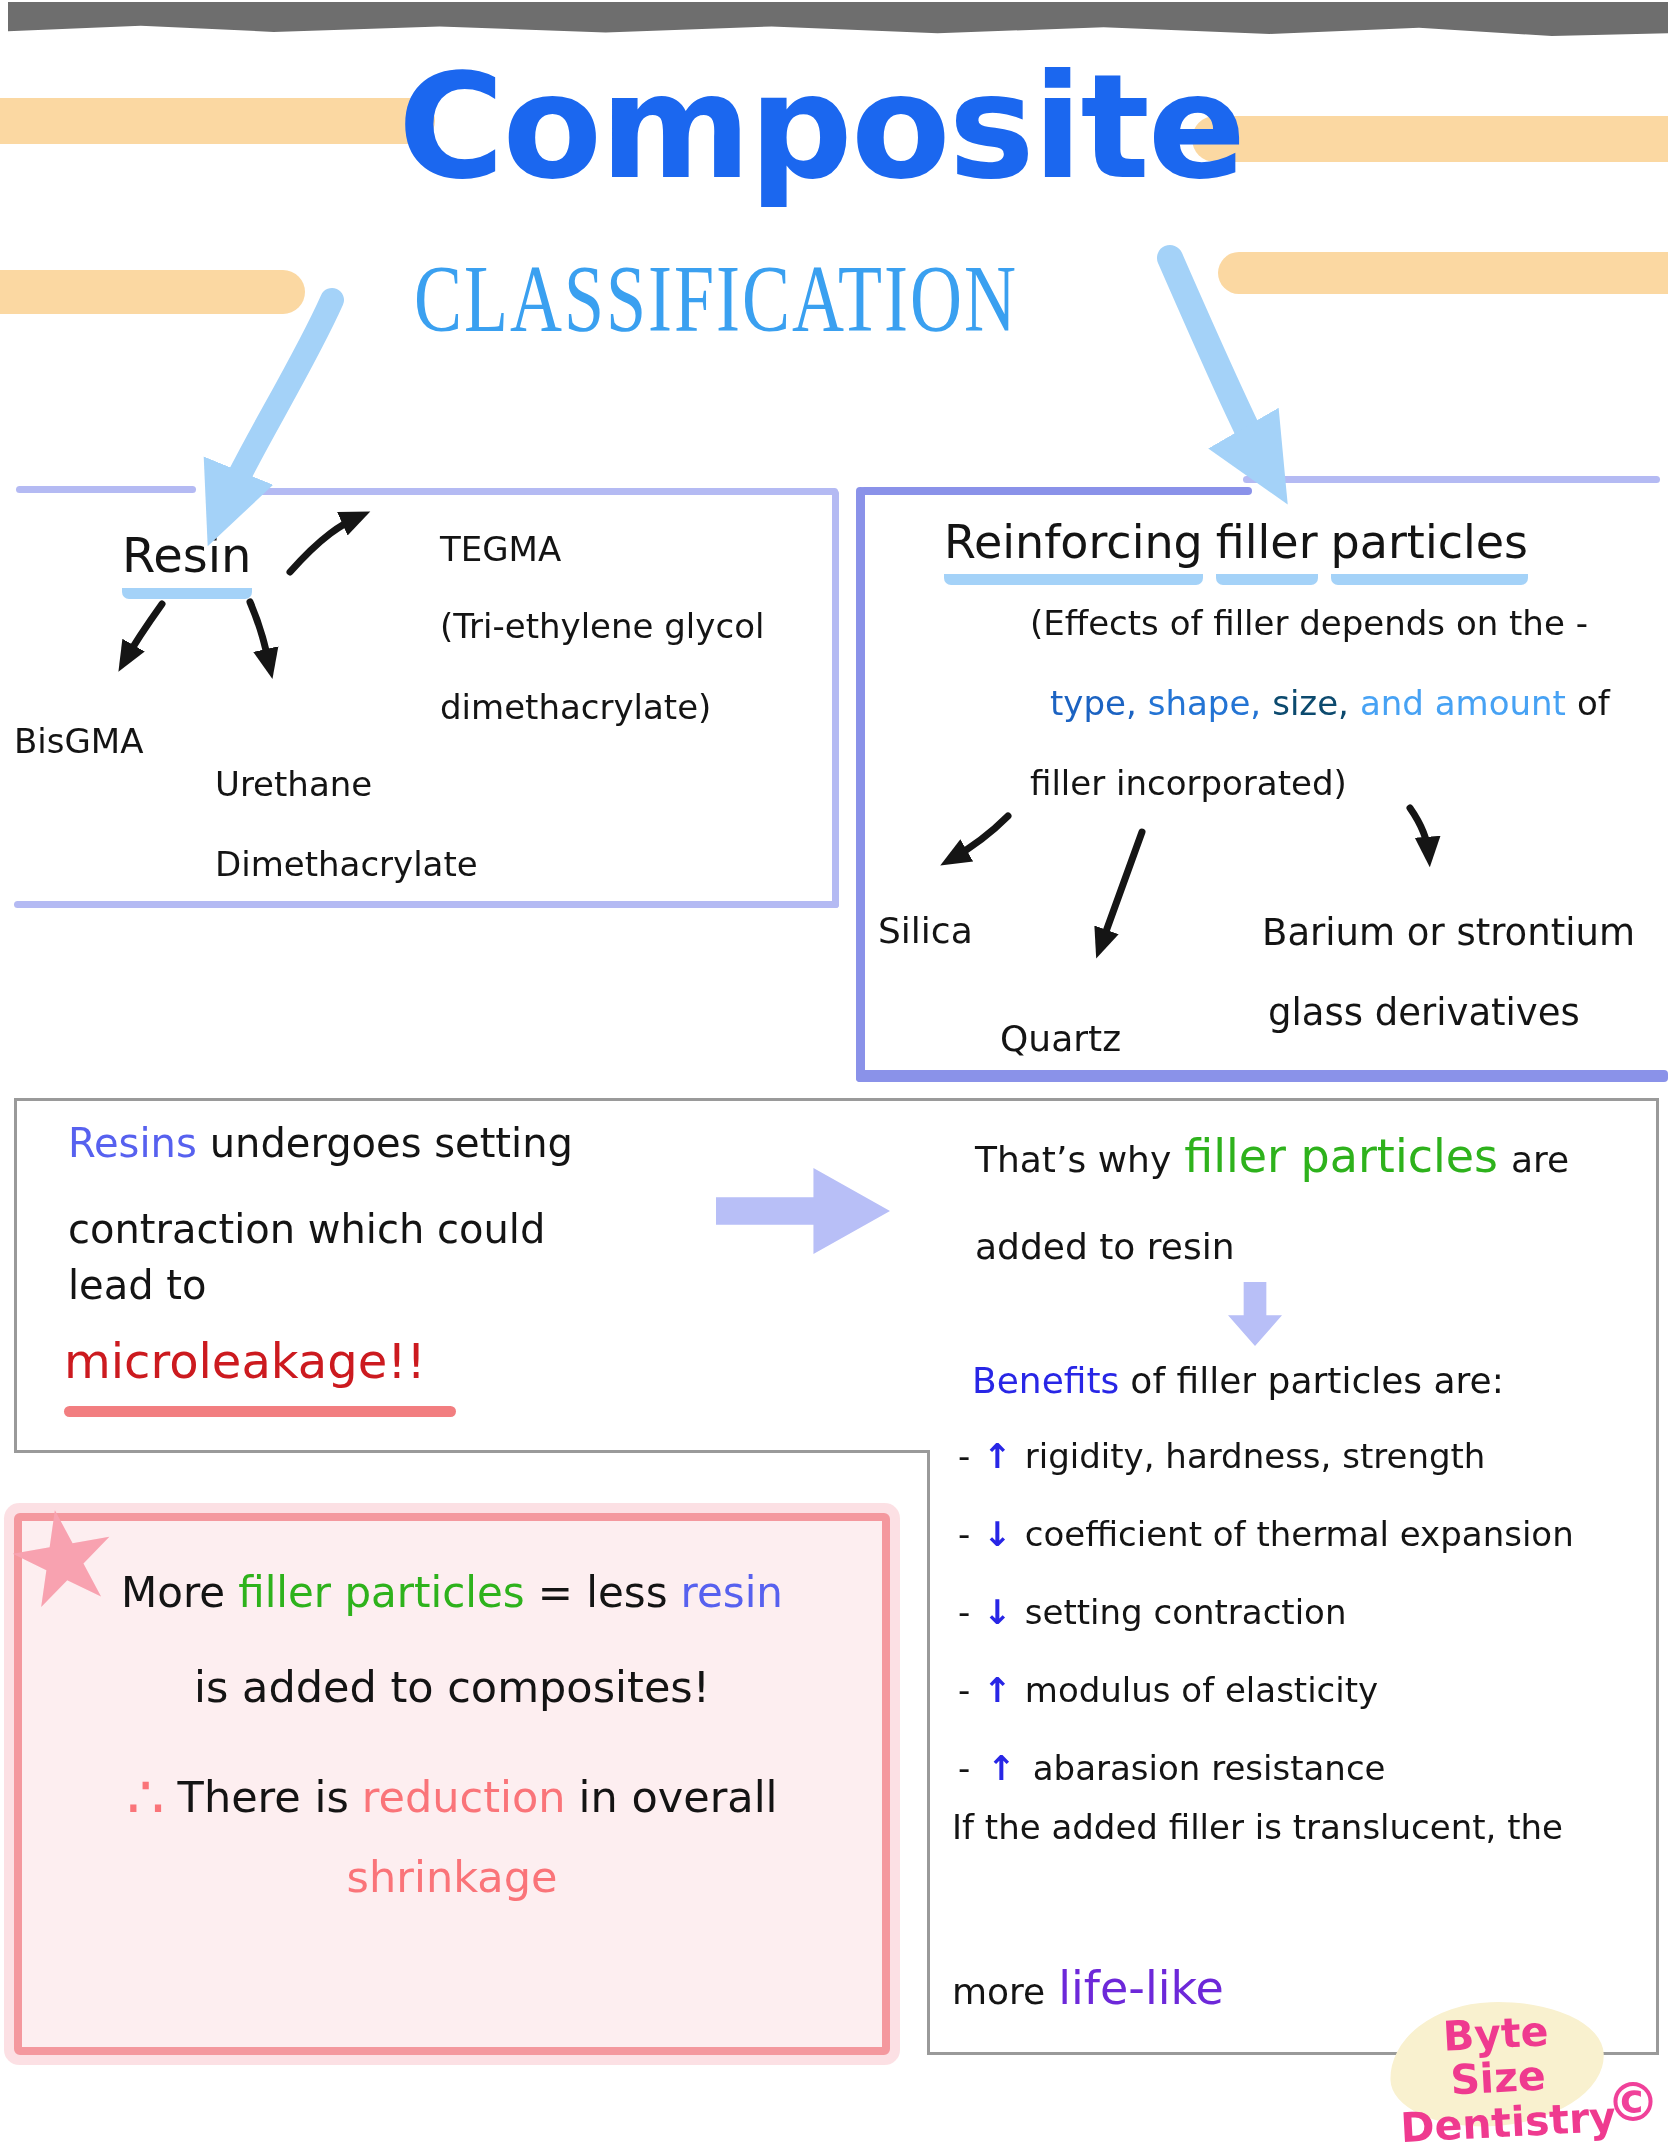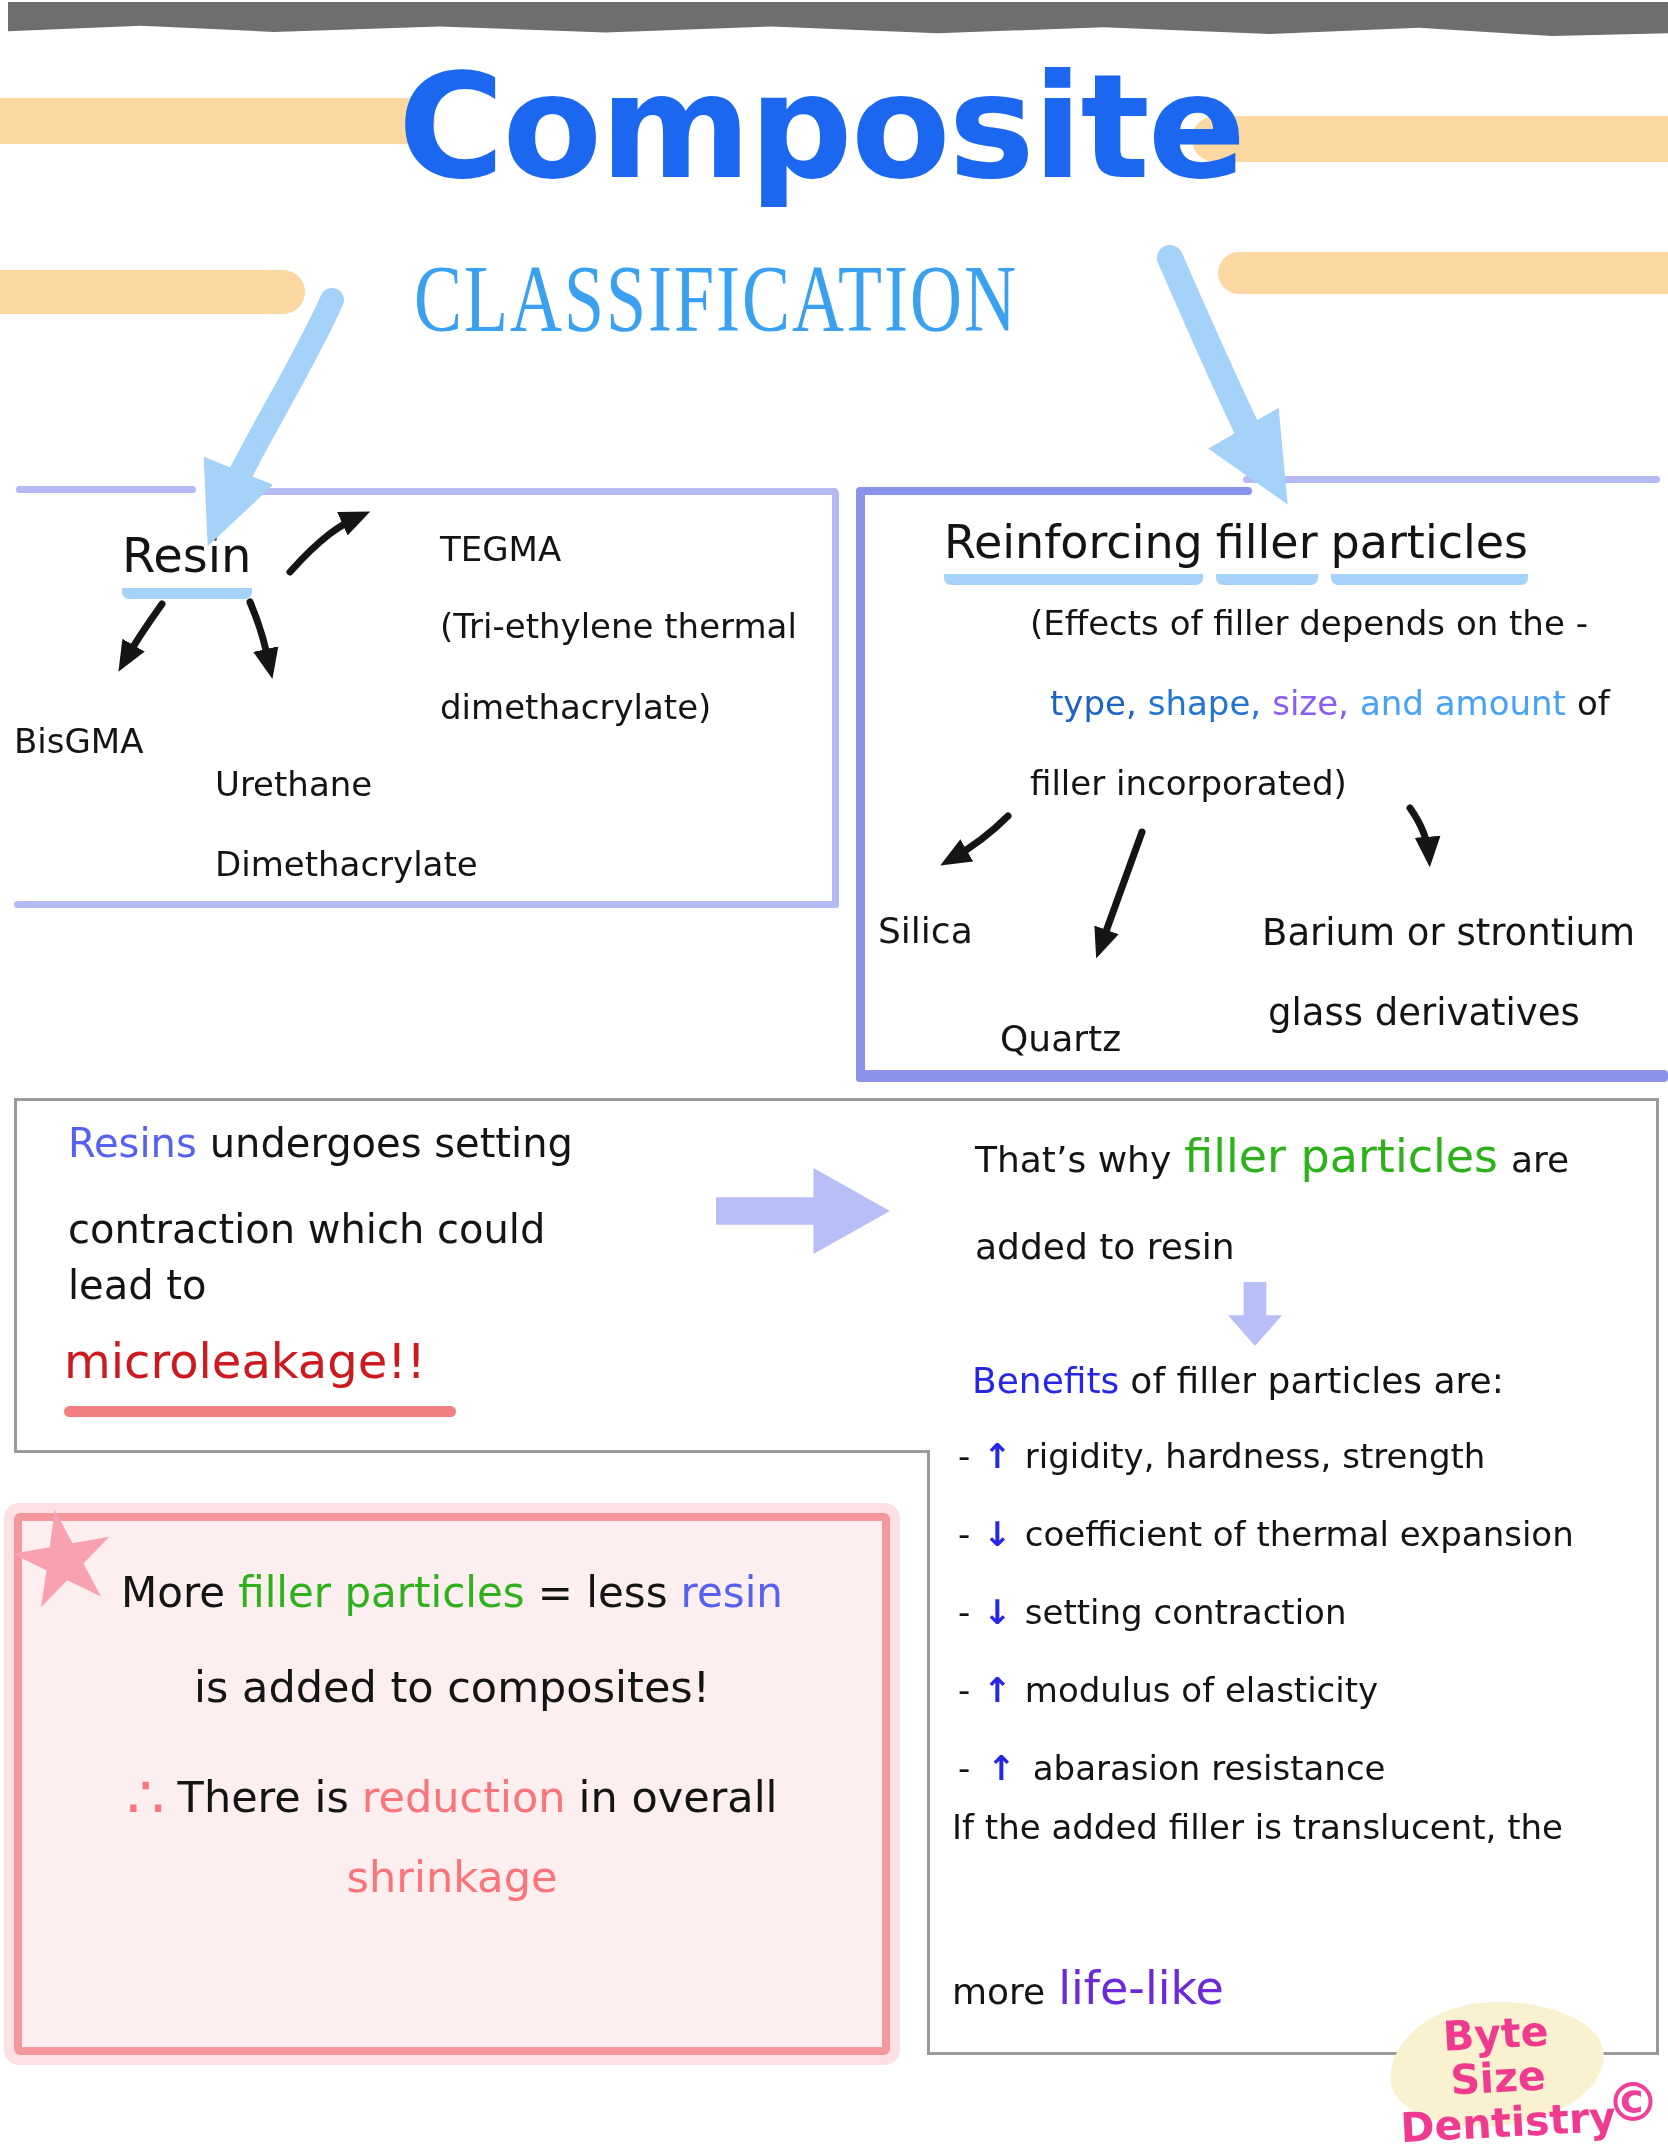--- a/index.html
+++ b/index.html
@@ -87,36 +87,36 @@
   <div class="abs pline" style="left:832px;top:490px;width:7px;height:418px;"></div>
   <div class="abs pline" style="left:14px;top:901px;width:825px;height:7px;"></div>
 
   <div class="abs pline dark" style="left:860px;top:487px;width:392px;height:8px;"></div>
   <div class="abs pline" style="left:1243px;top:476px;width:417px;height:7px;"></div>
   <div class="abs pline dark" style="left:856px;top:487px;width:9px;height:595px;"></div>
   <div class="abs pline dark" style="left:856px;top:1070px;width:812px;height:12px;"></div>
 
   <div class="abs hw fs48" style="left:122px;top:528px;"><span class="underline-sky">Resin</span></div>
   <div class="abs hw fs34" style="left:440px;top:530px;">TEGMA</div>
-  <div class="abs hw fs34" style="left:440px;top:607px;">(Tri-ethylene thermal</div>
+  <div class="abs hw fs34" style="left:440px;top:607px;">(Tri-ethylene glycol</div>
   <div class="abs hw fs34" style="left:440px;top:688px;">dimethacrylate)</div>
   <div class="abs hw fs34" style="left:14px;top:722px;">BisGMA</div>
   <div class="abs hw fs34" style="left:215px;top:765px;">Urethane</div>
   <div class="abs hw fs34" style="left:215px;top:845px;">Dimethacrylate</div>
 
   <div class="abs baseline-row hw fs46" style="left:944px;top:516px;">
     <span class="underline-sky">Reinforcing</span>
     <span class="underline-sky">filler</span>
     <span class="underline-sky">particles</span>
   </div>
   <div class="abs hw fs34" style="left:1030px;top:604px;">(Effects of filler depends on the -</div>
   <div class="abs baseline-row hw fs34" style="left:1030px;top:684px;gap:11px;">
     <span style="color:#1c63c2;margin-left:20px;">type,</span>
     <span style="color:#2474d4;">shape,</span>
-    <span style="color:#8b5cf6;text-align:right;">size,</span>
+    <span style="color:#0c4a6e;text-align:right;">size,</span>
     <span style="color:#47a2f4;">and amount</span>
     <span>of</span>
   </div>
   <div class="abs hw fs34" style="left:1030px;top:764px;">filler incorporated)</div>
   <div class="abs hw fs36" style="left:878px;top:910px;">Silica</div>
   <div class="abs hw fs36" style="left:1000px;top:1018px;text-align:center;">Quartz</div>
   <div class="abs hw fs37" style="left:1262px;top:912px;">Barium or strontium</div>
   <div class="abs hw fs37" style="left:1268px;top:992px;">glass derivatives</div>
 
   <div class="abs gline" style="left:14px;top:1098px;width:1645px;height:3px;"></div>

